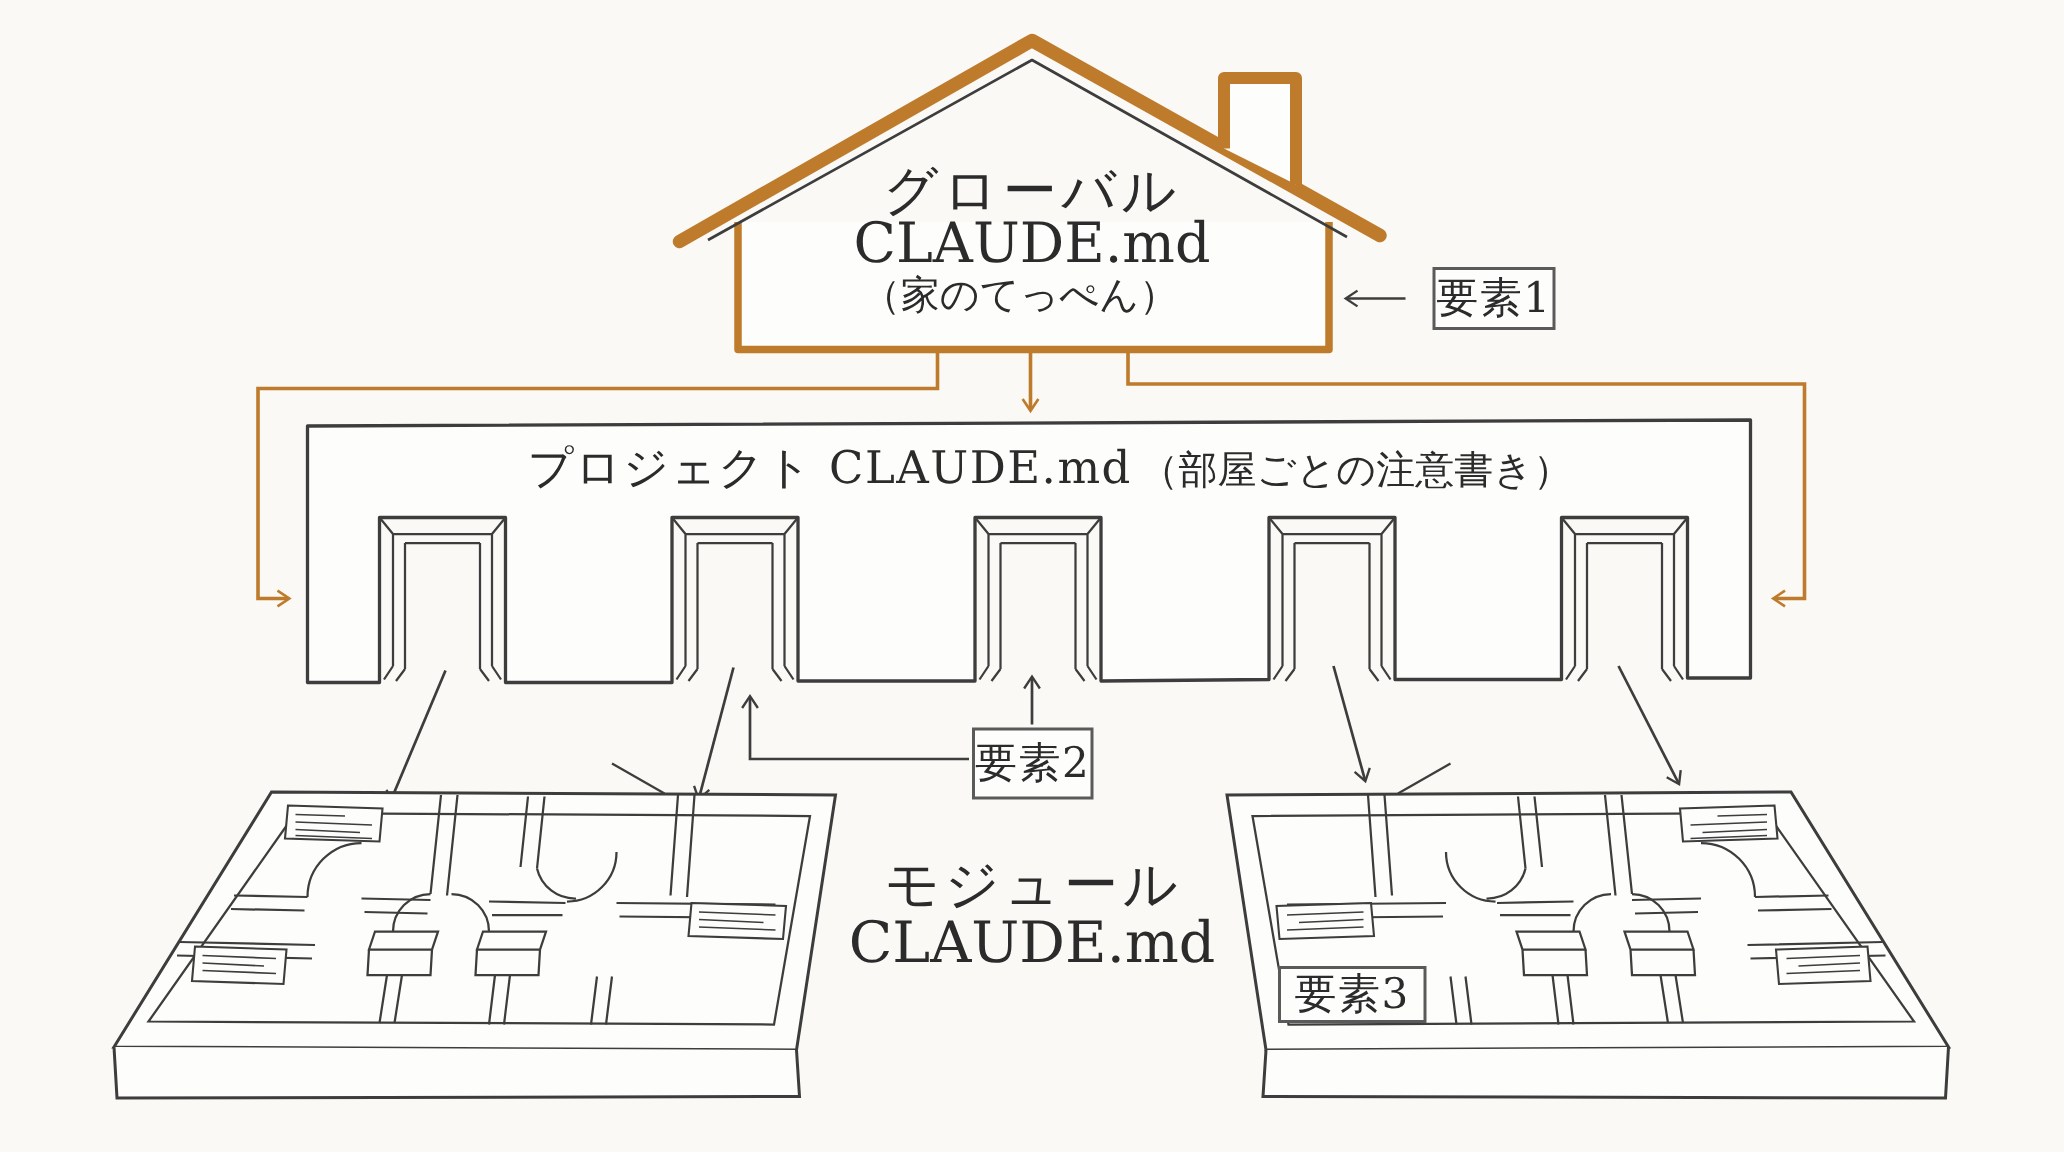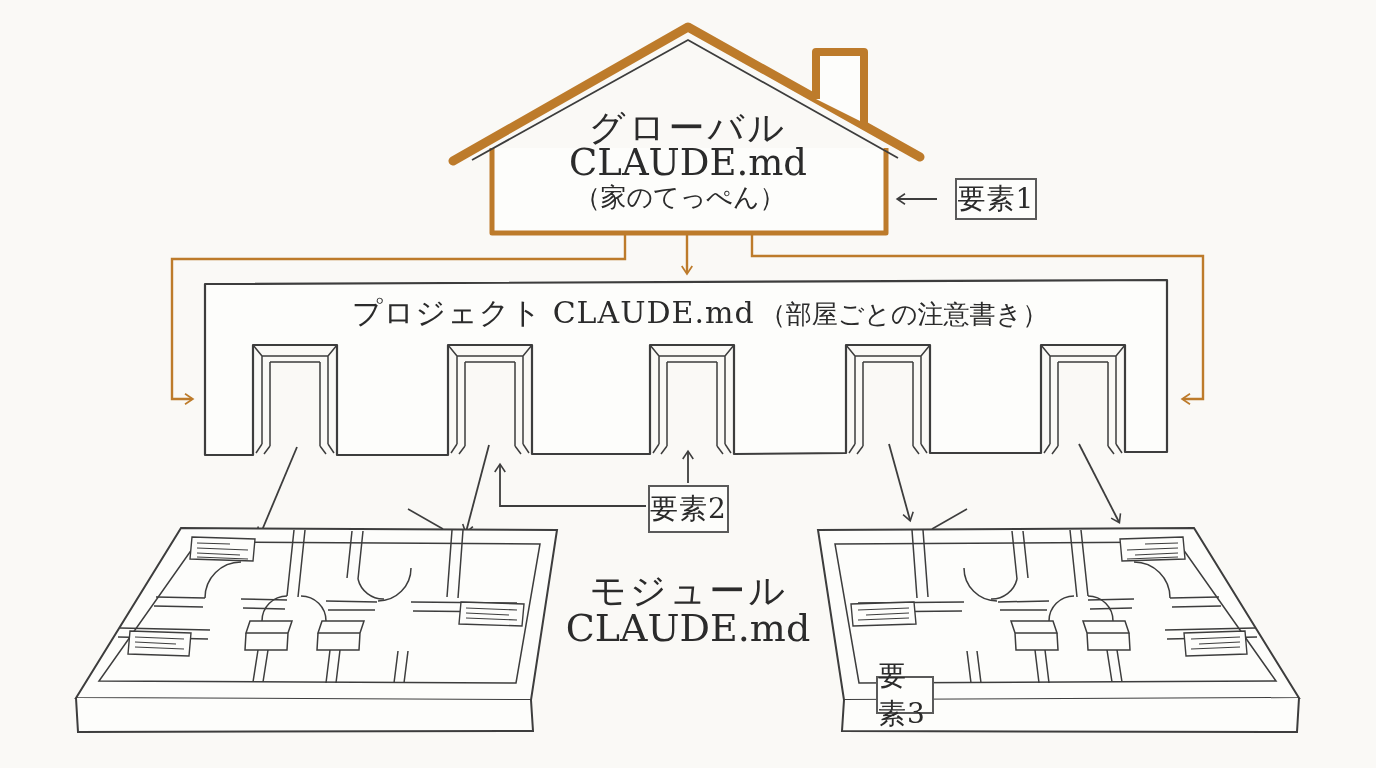--- a/index.html
+++ b/index.html
@@ -148,17 +148,17 @@
 
   <div class="label mod-l1" style="left:689px;top:591px;">モジュール</div>
   <div class="label mod-l2" style="left:688px;top:629px;">CLAUDE.md</div>
 
   <div class="callout" style="left:939px;top:178px;width:82px;height:42px;margin-left:16px;">
     <span>要素1</span>
   </div>
   <div class="callout" style="left:648px;top:485px;width:81px;height:48px;">
     <span>要素2</span>
   </div>
-  <div class="callout" style="left:876px;top:644px;width:58px;height:38px;margin-top:32px;">
+  <div class="callout" style="left:852px;top:644px;width:99px;height:38px;">
     <span>要素3</span>
   </div>
 
 </div>
 
 </body></html>

